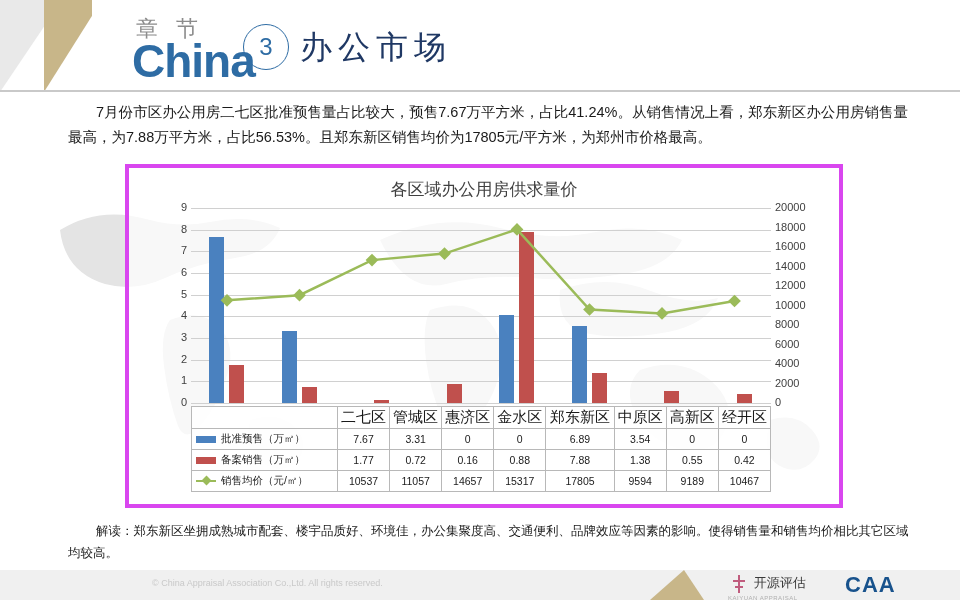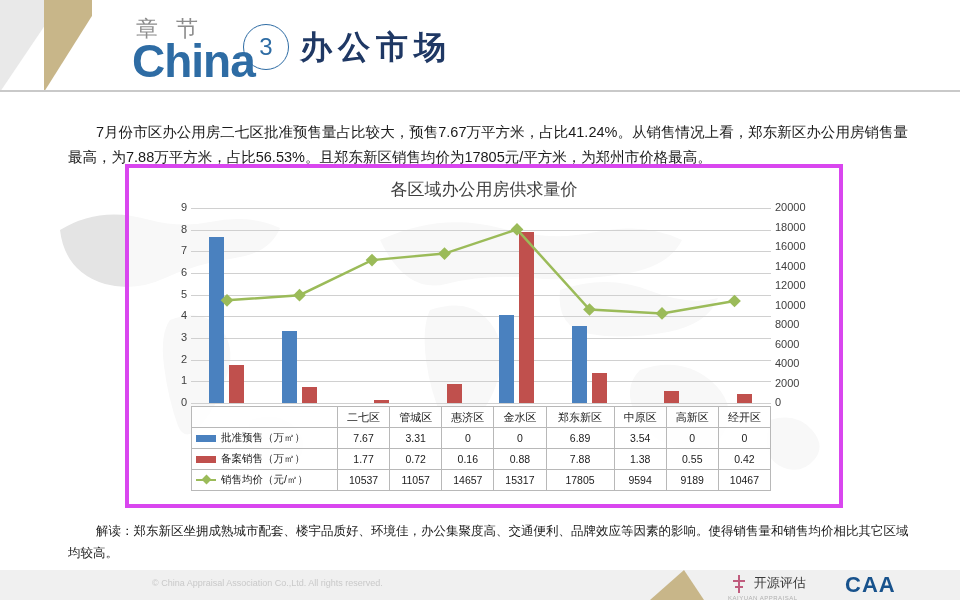--- a/index.html
+++ b/index.html
@@ -14,26 +14,26 @@
      border-top:92px solid #e9e9e9;border-right:62px solid transparent;}
   .hdr-shape2{position:absolute;left:44px;top:0;width:0;height:0;
      border-top:92px solid #c8b689;border-right:58px solid transparent;}
   .hdr-shape3{position:absolute;left:92px;top:0;width:0;height:0;
      border-top:92px solid #ffffff;border-right:40px solid transparent;}
   .part-zh{position:absolute;left:136px;top:14px;font-size:22px;color:#8c8c8c;letter-spacing:6px;}
   .part-en{position:absolute;left:132px;top:34px;font-size:46px;color:#2e6ca4;font-weight:bold;letter-spacing:-1px;}
   .num-circle{position:absolute;left:243px;top:24px;width:44px;height:44px;border-radius:50%;
      border:1px solid #2e6ca4;color:#2e6ca4;font-size:24px;text-align:center;line-height:44px;}
   .sec-title{position:absolute;left:300px;top:26px;font-size:32px;color:#1f3864;
-     font-family:"DejaVu Serif","Liberation Serif",serif;font-weight:bold;letter-spacing:6px;}
+     font-family:"DejaVu Serif","Liberation Serif",serif;font-weight:normal;letter-spacing:6px;}
   .hdr-rule{position:absolute;left:0;top:90px;width:960px;height:2px;background:#c9c9c9;}
 
   
   .para{position:absolute;left:68px;top:100px;width:840px;font-size:14.5px;color:#1a1a1a;
-        line-height:25px;text-align:justify;text-indent:28px;margin-top:20px;}
+        line-height:25px;text-align:justify;text-indent:28px;}
 
   
   .chart-panel{position:absolute;left:125px;top:164px;width:710px;height:336px;
         background:rgba(255,255,255,0.72);border:4px solid #d946ef;}
   .map-bg{position:absolute;left:0;top:170px;width:960px;height:345px;overflow:hidden;z-index:-1;}
   .chart-title{position:absolute;left:0;top:10px;width:710px;text-align:center;
         font-size:17px;color:#404040;font-family:"DejaVu Serif","Liberation Serif",serif;}
 
   .plot{position:absolute;left:62px;top:40px;width:580px;height:195px;}
   .plot .grid{position:absolute;left:0;right:0;height:1px;background:#d0d0d0;}
@@ -50,21 +50,21 @@
 
   
   .dtable{position:absolute;left:62px;top:238px;width:580px;border-collapse:collapse;}
   .dtable td{border:1px solid #b8b8b8;font-size:10.5px;color:#1a1a1a;height:18px;text-align:center;
              background:rgba(255,255,255,0.85);}
   .dtable td.lbl{width:140px;text-align:left;padding-left:4px;white-space:nowrap;}
   .swatch{display:inline-block;width:20px;height:7px;vertical-align:middle;margin-right:5px;}
   .swline{display:inline-block;width:20px;height:2px;vertical-align:middle;margin-right:5px;position:relative;}
   .swline:after{content:"";position:absolute;left:7px;top:-3px;width:7px;height:7px;
      background:#9bbb59;transform:rotate(45deg);}
-  .colhdr td{font-size:11px;}
+  .colhdr td{font-size:15px;}
 
   
   .note{position:absolute;left:68px;top:520px;width:850px;font-size:12.5px;color:#1a1a1a;
         line-height:22px;text-indent:28px;}
   .footbar{position:absolute;left:0;top:570px;width:960px;height:30px;background:#f0f0f0;}
   .foot-tri{position:absolute;left:650px;top:570px;width:0;height:0;
      border-bottom:30px solid #c8b689;border-left:34px solid transparent;border-right:20px solid transparent;}
   .copyright{position:absolute;left:152px;top:578px;font-size:9px;color:#c9c9c9;}
   .logo1{position:absolute;left:728px;top:573px;font-size:13px;color:#c05c7e;}
   .logo1 .t{color:#3a3a3a;font-size:13px;}

